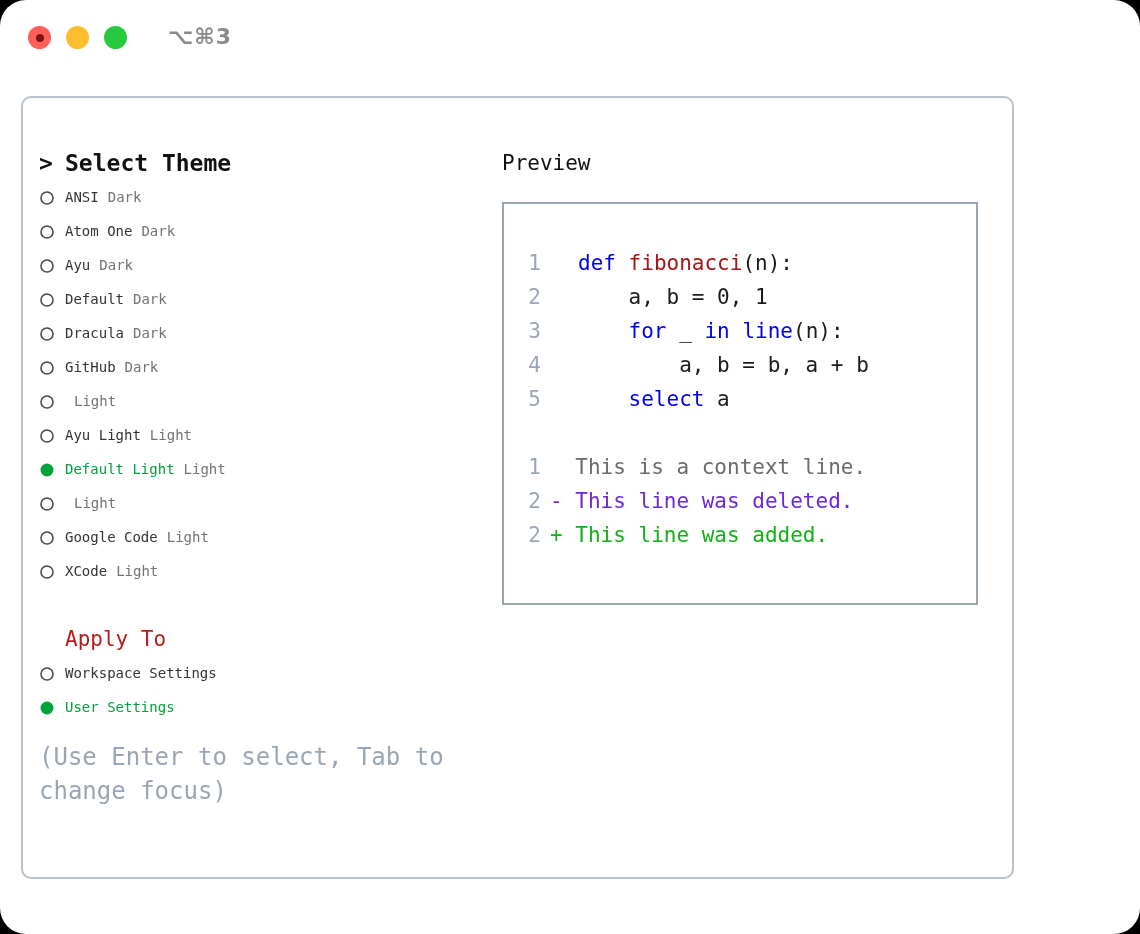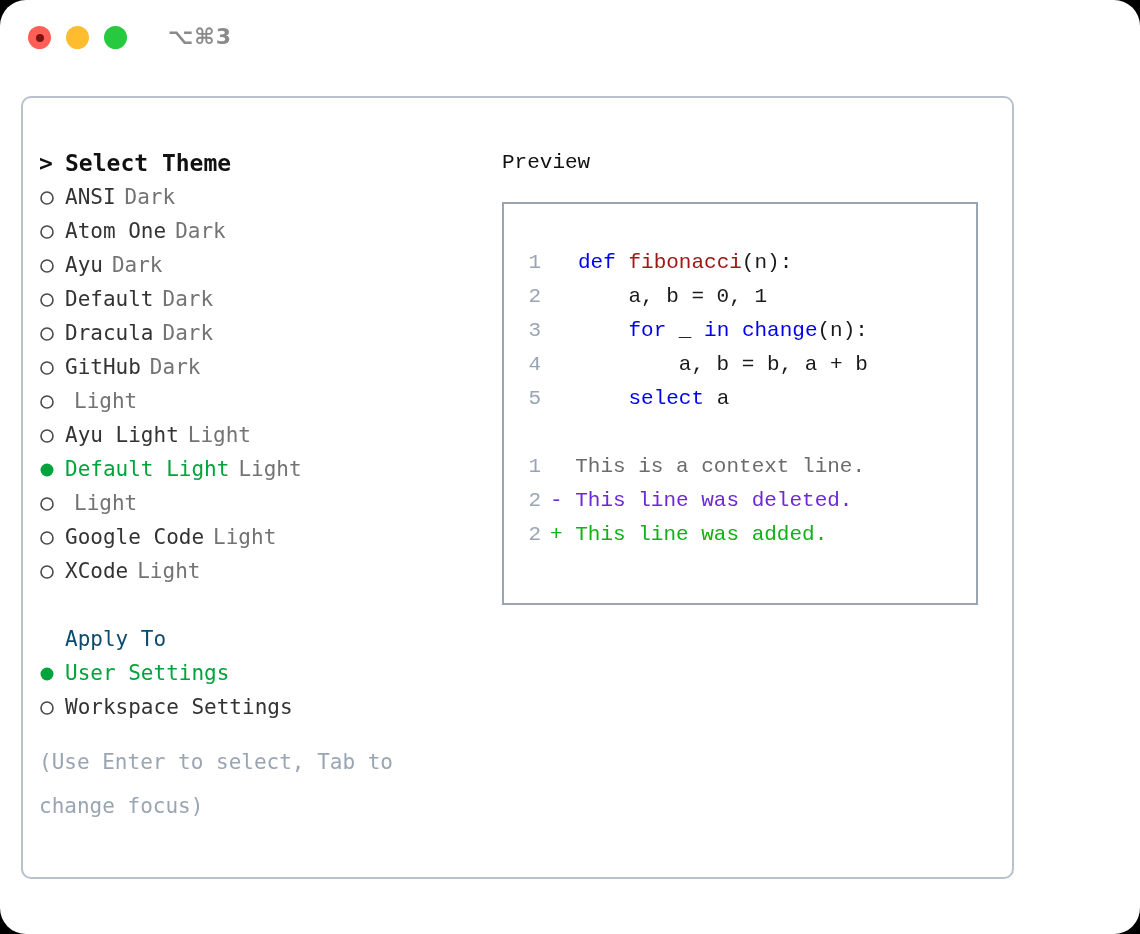--- a/index.html
+++ b/index.html
@@ -92,21 +92,21 @@
     left: 16px;
     top: 48px;
     width: 450px;
   }
 
   .list-row {
     height: 34px;
     display: flex;
     align-items: center;
     white-space: nowrap;
-    font-size: 21px;
+    font-size: 14px;
     line-height: 34px;
   }
 
   .marker {
     width: 26px;
     flex: 0 0 26px;
     text-align: left;
     font-size: 21px;
     color: #4a4a4a;
   }
@@ -127,42 +127,41 @@
   .item-label.selected { color: #00a33c; }
   .tag {
     color: #737373;
     margin-left: 9px;
   }
 
   .sub-header {
     height: 34px;
     line-height: 34px;
     font-size: 21px;
-    color: #0c4a6e;
+    color: #b91c1c;
     padding-left: 26px;
     white-space: nowrap;
   }
 
   .spacer-row { height: 34px; }
 
   .hint {
     margin-top: 16px;
-    font-size: 21px;
-    line-height: 44px;
+    font-size: 24px;
+    line-height: 34px;
     color: #9aa5b4;
     width: 420px;
   }
 
   
   .right-col {
     position: absolute;
     left: 479px;
     top: 48px;
     width: 490px;
-    font-family: Liberation Mono, monospace;
   }
   .preview-title {
     font-size: 21px;
     color: #111111;
     height: 34px;
     line-height: 34px;
     white-space: nowrap;
   }
   .preview-box {
     margin-top: 22px;
@@ -333,45 +332,45 @@
         </div>
 
       <div class="spacer-row"></div>
 
       <div class="sub-header">Apply To</div>
 
       <div id="apply-list">
           <div class="list-row">
             <span class="marker">
               <svg width="16" height="16" viewBox="0 0 16 16">
+                <circle cx="8" cy="8" r="6" fill="none" stroke="#4a4a4a" stroke-width="1.6"></circle>
+              </svg>
+            </span>
+            <span class="item-label">Workspace Settings</span>
+          </div>
+          <div class="list-row">
+            <span class="marker">
+              <svg width="16" height="16" viewBox="0 0 16 16">
                 <circle cx="8" cy="8" r="6.5" fill="#00a33c"></circle>
               </svg>
             </span>
             <span class="item-label selected">User Settings</span>
-          </div>
-          <div class="list-row">
-            <span class="marker">
-              <svg width="16" height="16" viewBox="0 0 16 16">
-                <circle cx="8" cy="8" r="6" fill="none" stroke="#4a4a4a" stroke-width="1.6"></circle>
-              </svg>
-            </span>
-            <span class="item-label">Workspace Settings</span>
           </div>
         </div>
 
       <div class="hint">(Use Enter to select, Tab to change focus)</div>
     </div>
 
     <div class="right-col">
       <div class="preview-title">Preview</div>
       <div class="preview-box">
         <div id="code-block">
             <div class="code-line"><span class="lineno">1</span><span class="codetext"><span class="tok-kw">def</span><span class="tok-plain"> </span><span class="tok-fn">fibonacci</span><span class="tok-plain">(n):</span></span></div>
             <div class="code-line"><span class="lineno">2</span><span class="codetext"><span class="tok-plain">    a, b = 0, 1</span></span></div>
-            <div class="code-line"><span class="lineno">3</span><span class="codetext"><span class="tok-plain">    </span><span class="tok-kw">for</span><span class="tok-plain"> _ </span><span class="tok-kw">in</span><span class="tok-plain"> </span><span class="tok-kw">change</span><span class="tok-plain">(n):</span></span></div>
+            <div class="code-line"><span class="lineno">3</span><span class="codetext"><span class="tok-plain">    </span><span class="tok-kw">for</span><span class="tok-plain"> _ </span><span class="tok-kw">in</span><span class="tok-plain"> </span><span class="tok-kw">line</span><span class="tok-plain">(n):</span></span></div>
             <div class="code-line"><span class="lineno">4</span><span class="codetext"><span class="tok-plain">        a, b = b, a + b</span></span></div>
             <div class="code-line"><span class="lineno">5</span><span class="codetext"><span class="tok-plain">    </span><span class="tok-kw">select</span><span class="tok-plain"> a</span></span></div>
           </div>
         <div class="diff-gap"></div>
         <div id="diff-block">
             <div class="code-line"><span class="lineno">1</span><span class="diff-ctx"><span> </span><span> This is a context line.</span></span></div>
             <div class="code-line"><span class="lineno">2</span><span class="diff-del"><span>-</span><span> This line was deleted.</span></span></div>
             <div class="code-line"><span class="lineno">2</span><span class="diff-add"><span>+</span><span> This line was added.</span></span></div>
           </div>
       </div>

